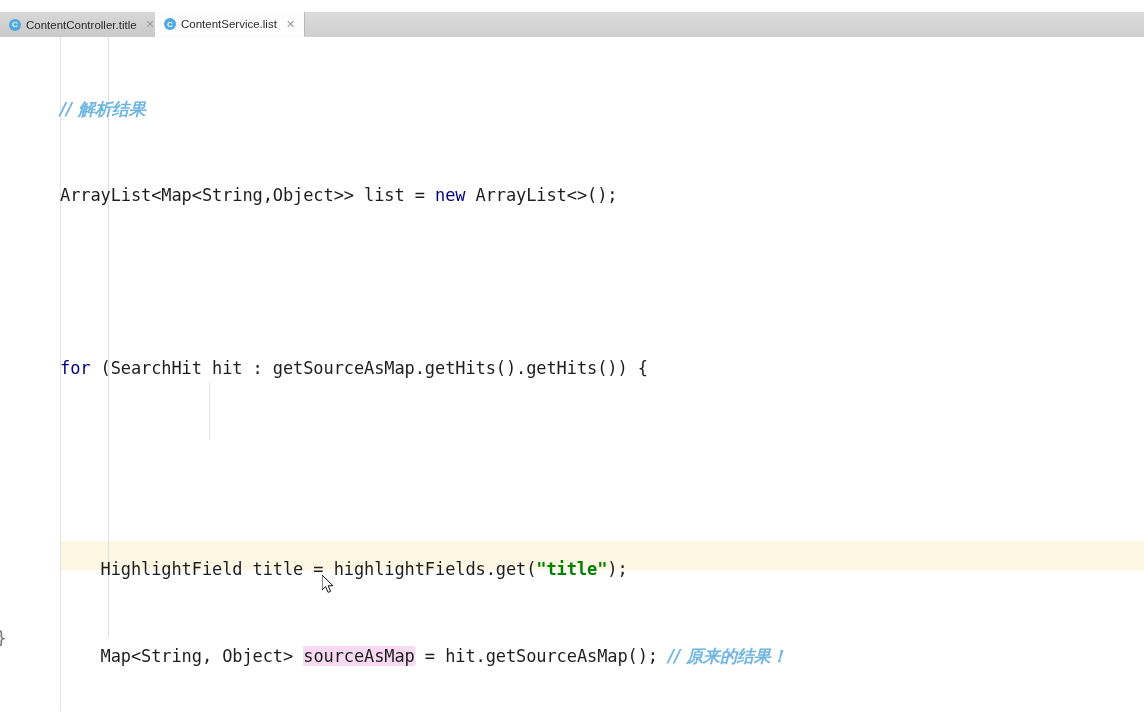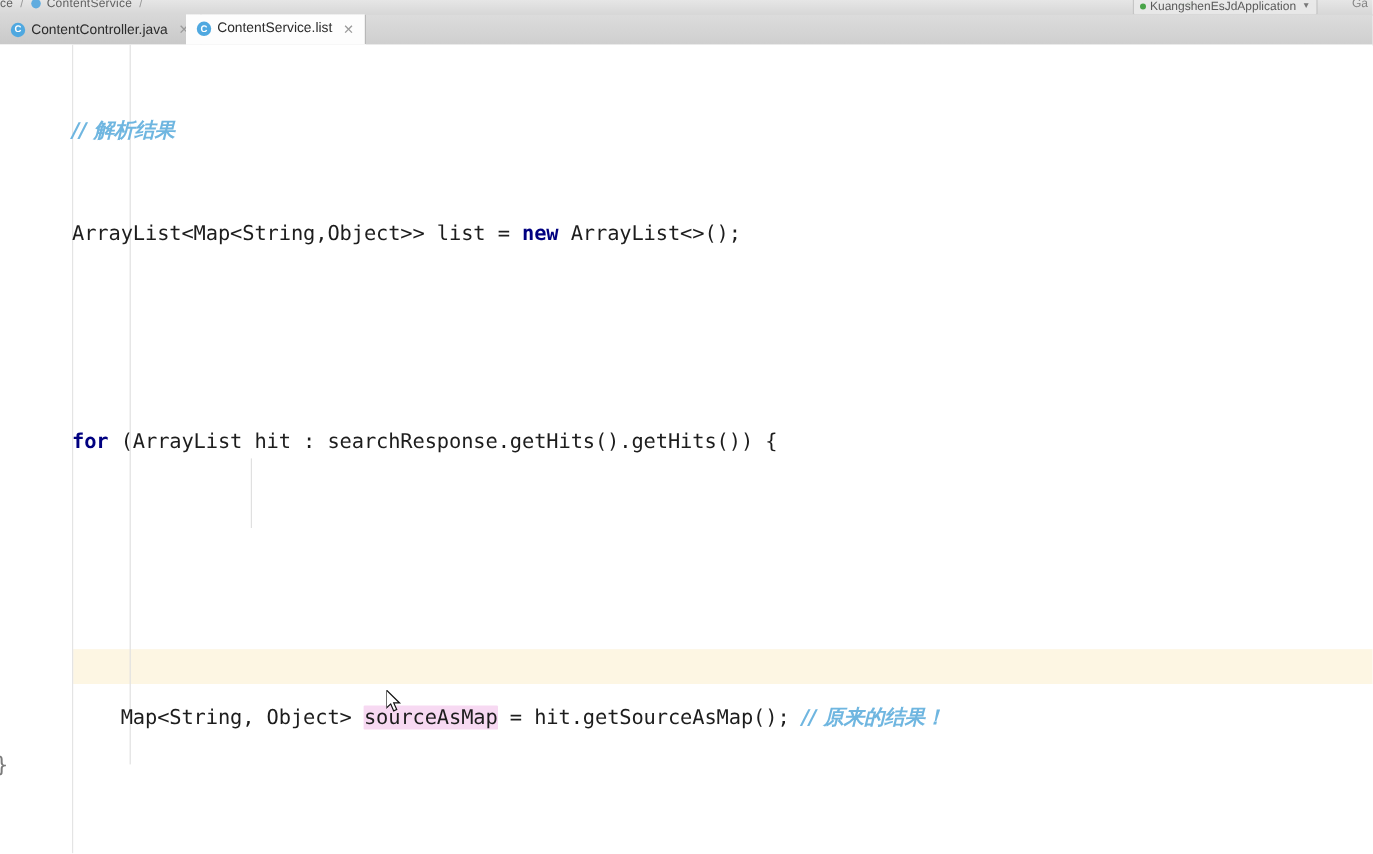--- a/index.html
+++ b/index.html
@@ -92,65 +92,46 @@
   }
   .code{
     position:absolute;left:0;top:0;
     font-family:"DejaVu Sans Mono",monospace;
     font-size:17px;line-height:28.8px;
     color:#1d1d1d;white-space:pre;
     letter-spacing:-.1px;
   }
   .ln{height:28.8px;white-space:pre;position:relative;}
 
-  .kw{color:#000080;font-weight:bold;}
+  .kw{color:#000080;font-weight:normal;}
   .str{color:#008000;font-weight:bold;}
   .cmt-cn{color:#6fb6e0;font-style:italic;font-family:"DejaVu Sans",sans-serif;font-weight:bold;}
   .hl-pink{background:#f7d9f2;border-radius:1px;}
   .indentguide{
     position:absolute;width:1px;background:#e0e0e0;
   }
   
   .cursor-arrow{
     position:absolute;left:322px;top:538px;width:13px;height:19px;
     pointer-events:none;
   }
   .bottomline{
     position:absolute;left:0;bottom:0;width:1144px;height:1px;background:#ffffff;
   }
 </style>
 </head>
 <body>
 
 <div class="ide">
 
-  <div class="topstrip">
-    <div class="breadcrumb">
-      <span>ce</span>
-      <span class="bc-sep">/</span>
-      <span class="bc-icon"></span>
-      <span>ContentService</span>
-      <span class="bc-sep">/</span>
-    </div>
-
-    <div class="toolicons">●■</div>
-
-    <div class="runcfg">
-      <span class="run-dot"></span>
-      <span>KuangshenEsJdApplication</span>
-      <span class="chevron">▼</span>
-    </div>
-
-    <div class="rightedge">Ga</div>
-  </div>
 
   <div class="tabbar">
     <div class="tab inactive" style="left:0;">
       <span class="tab-icon">C</span>
-      <span>ContentController.java</span>
+      <span>ContentController.title</span>
       <span class="tab-close">✕</span>
     </div>
     <div class="tab active" style="left:155px;">
       <span class="tab-icon">C</span>
       <span>ContentService.list</span>
       <span class="tab-close">✕</span>
     </div>
   </div>
 
   <div class="editor">
@@ -166,25 +147,26 @@
       <div class="indentguide" style="left:149px;top:345px;height:58px;"></div>
 
       <div class="code">
 
 <div class="ln"><span class="cmt-cn">// 解析结果</span></div>
 
 <div class="ln"><span>ArrayList&lt;Map&lt;String,Object&gt;&gt; list = </span><span class="kw">new</span><span> ArrayList&lt;&gt;();</span></div>
 
 <div class="ln"></div>
 
-<div class="ln"><span class="kw">for</span><span> (ArrayList hit : searchResponse.getHits().getHits()) {</span></div>
+<div class="ln"><span class="kw">for</span><span> (SearchHit hit : getSourceAsMap.getHits().getHits()) {</span></div>
 
 <div class="ln"></div>
 
 
+<div class="ln"><span>    HighlightField title = highlightFields.get(</span><span class="str">"title"</span><span>);</span></div>
 
 <div class="ln"><span>    Map&lt;String, Object&gt; </span><span class="hl-pink">sourceAsMap</span><span> = hit.getSourceAsMap(); </span><span class="cmt-cn">// 原来的结果！</span></div>
 
 
 
 
 
 
 
 

